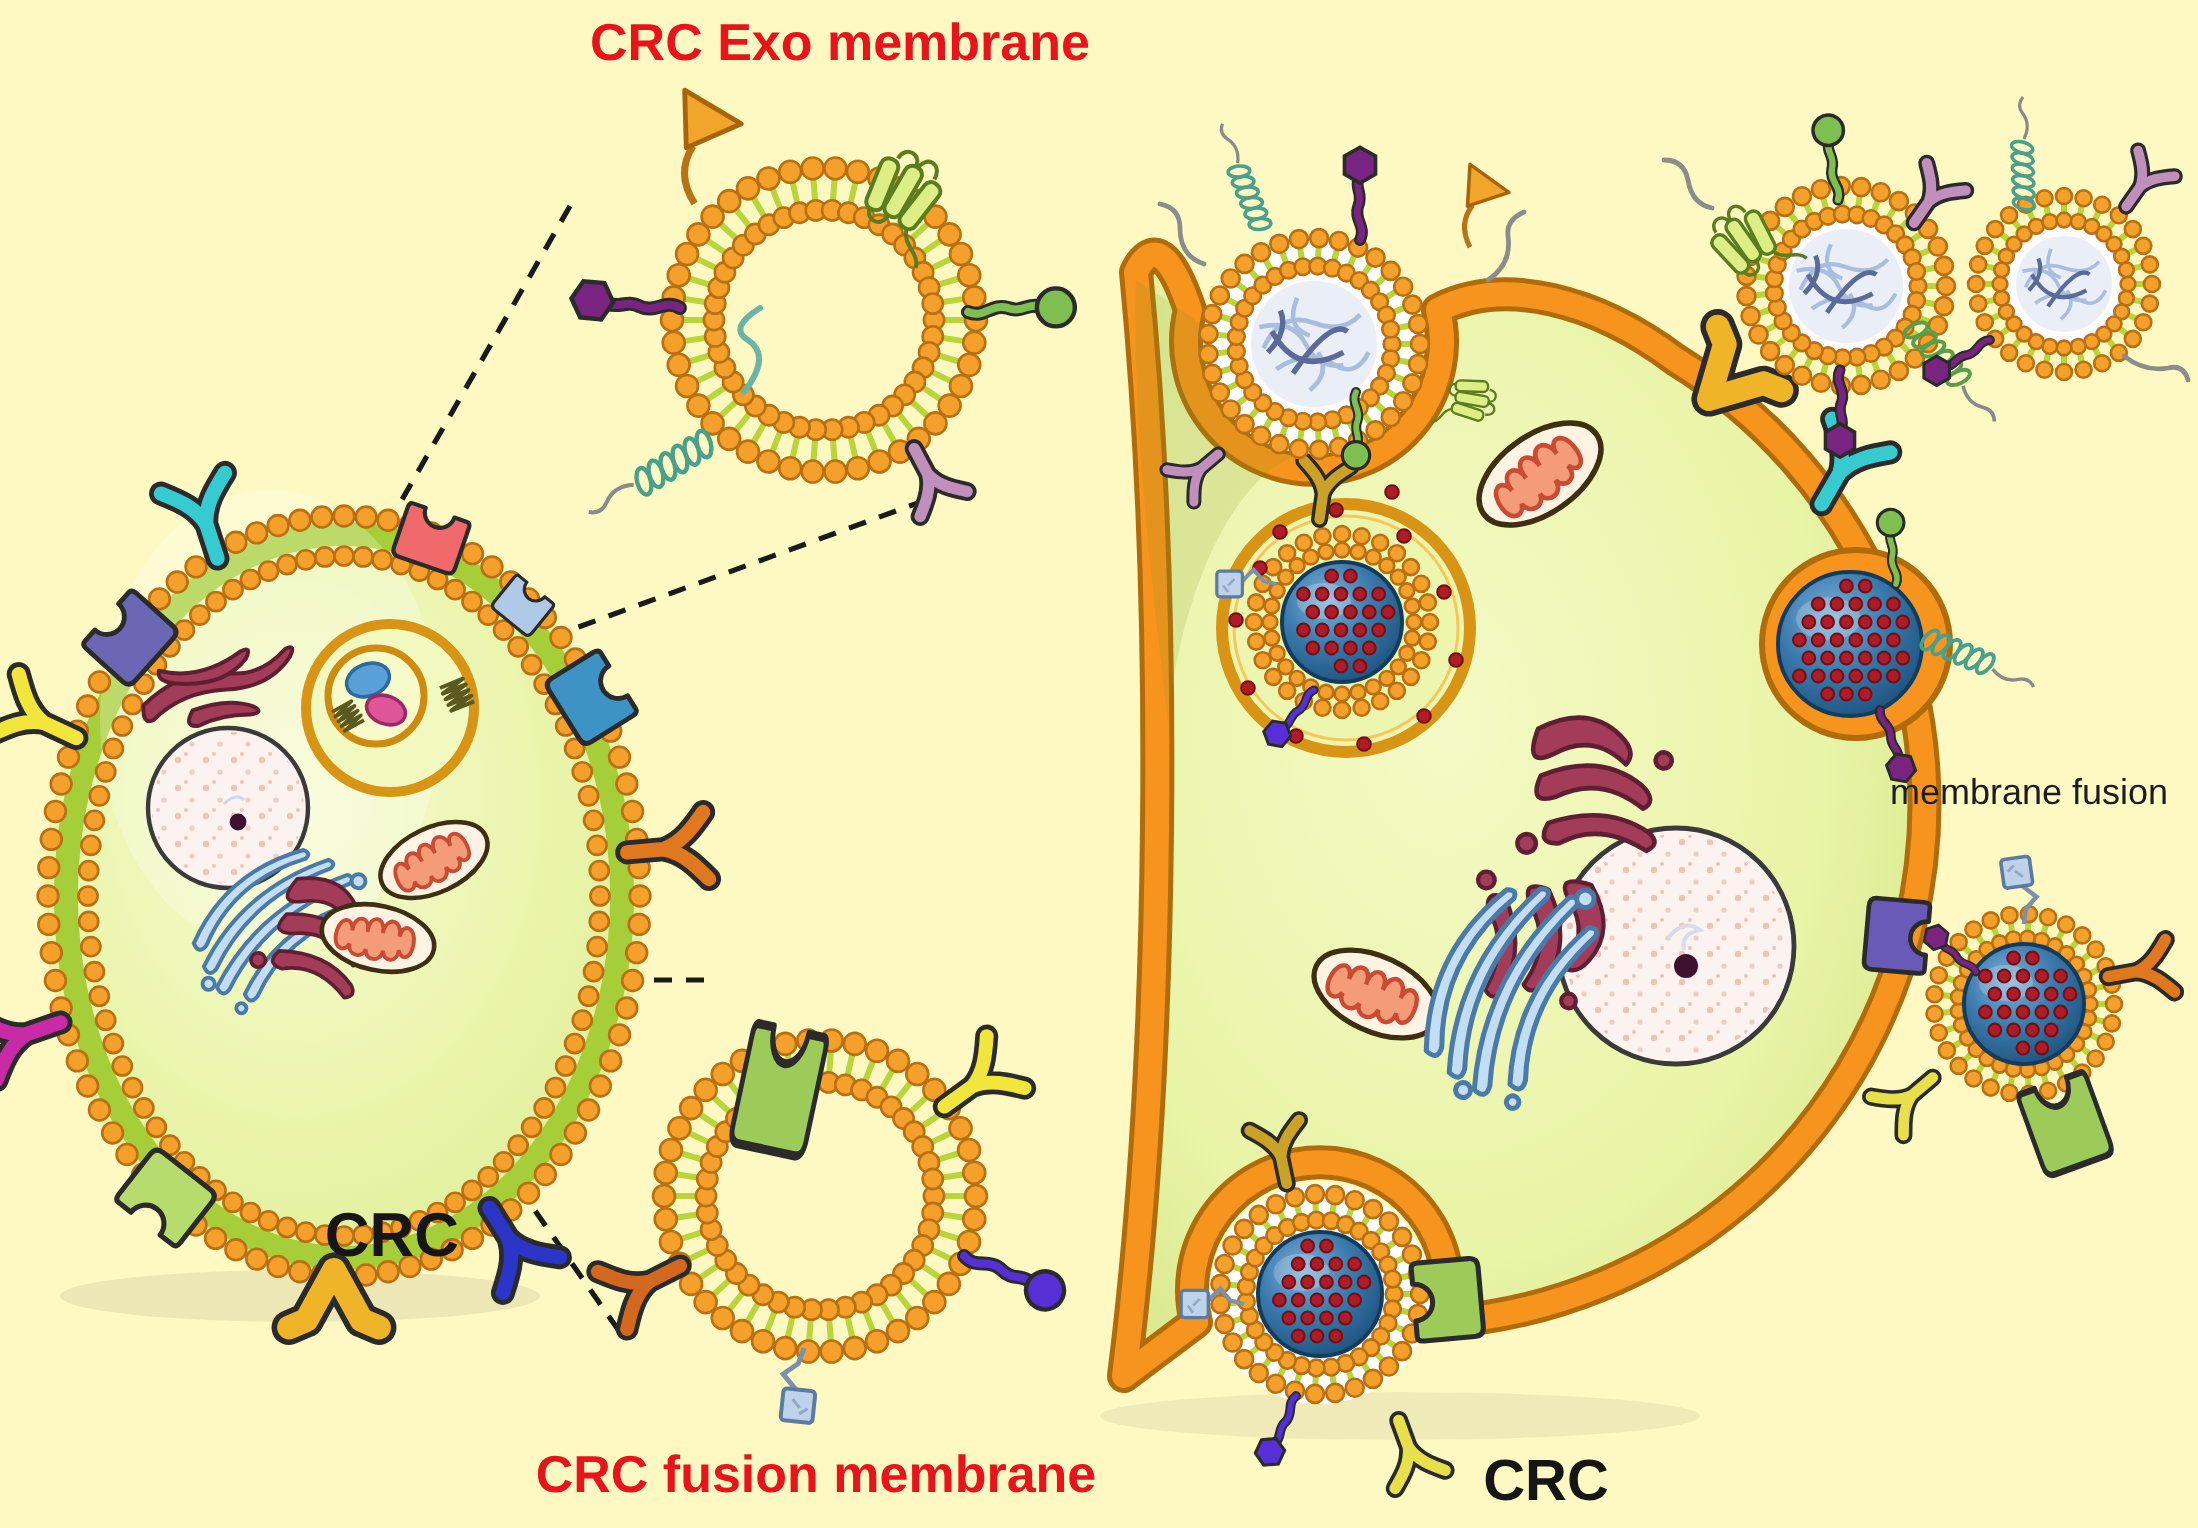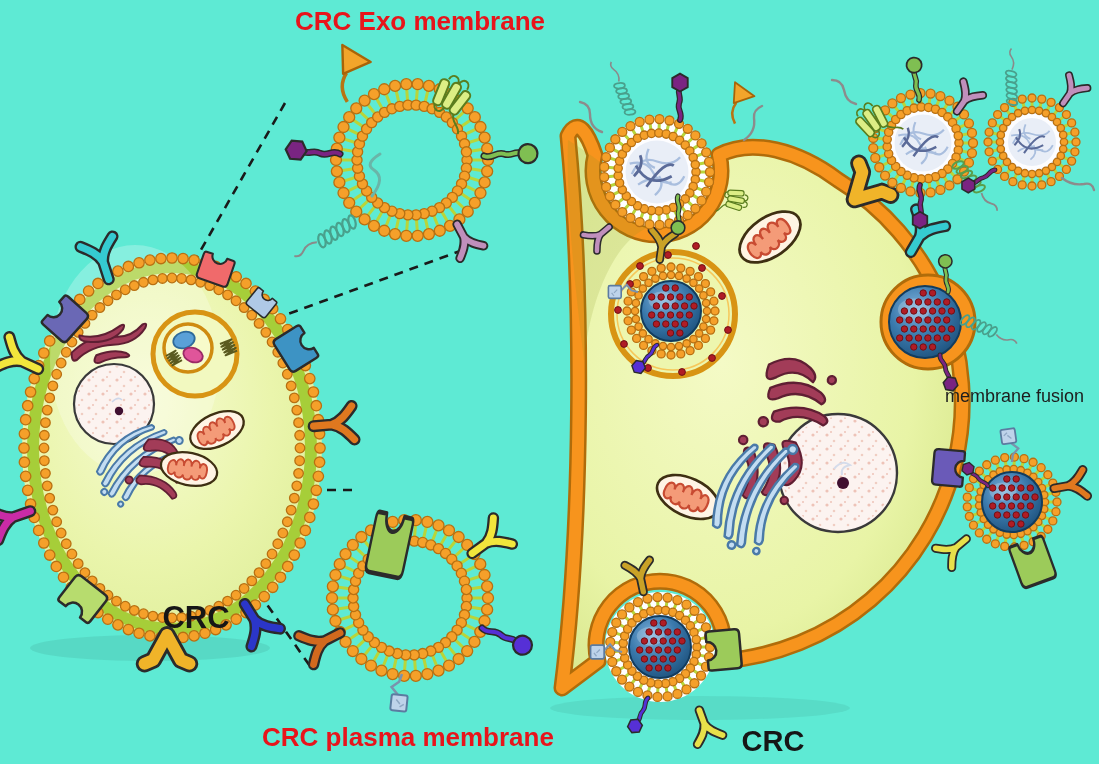--- a/index.html
+++ b/index.html
@@ -1,16 +1,16 @@
 <!DOCTYPE html>
 <html><head>
 <meta charset="utf-8">
 <style>
   html,body{margin:0;padding:0;background:#fff;}
-  #canvas{position:relative;width:1099px;height:764px;background:#5eead4;overflow:hidden;
+  #canvas{position:relative;width:1099px;height:764px;background:#fef9c3;overflow:hidden;
           font-family:"Liberation Sans",sans-serif;}
   #art{position:absolute;left:0;top:0;width:1099px;height:764px;}
   .lbl{position:absolute;text-align:center;}
   .title{color:#E8141B;font-weight:bold;font-size:26px;letter-spacing:0px;}
   .cellname{color:#161616;font-weight:bold;font-size:31px;margin-left:28px;}
   .small{color:#1d1d1d;font-size:18px;line-height:1.35;}
   
   .bl .tails line{stroke:#B8D53A;stroke-width:3;stroke-linecap:round}
   .bl .beads circle{fill:#F5A02A;stroke:#B87012;stroke-width:1.3}
   .dash{stroke:#1a1a1a;stroke-width:2.6;stroke-dasharray:9 7;stroke-linecap:butt}
@@ -1440,17 +1440,17 @@
         </g>
   <use href="#sqtag" transform="translate(1012,462) rotate(172) scale(0.9)"></use>
   <use href="#yrec" style="color:#E0781F" transform="translate(1056,488) rotate(80) scale(0.95)"></use>
   <use href="#nrecG" style="color:#9CCB5A" transform="translate(1032,560) rotate(-20) scale(1.05,1.5)"></use>
   <use href="#yrec" style="color:#E8E04A" transform="translate(965,540) rotate(-130) scale(0.9)"></use>
   <use href="#hpop" style="color:#7A2482" transform="translate(988,486) rotate(131) scale(0.6)"></use>
 </g>
 </svg>
 
 <div class="lbl title" style="left:240px;top:6px;width:360px;">CRC Exo membrane</div>
-<div class="lbl title" style="left:228px;top:722px;width:360px;">CRC plasma membrane</div>
+<div class="lbl title" style="left:228px;top:722px;width:360px;">CRC fusion membrane</div>
 <div class="lbl cellname" style="left:128px;top:600px;width:80px;">CRC</div>
 <div class="lbl cellname" style="left:705px;top:725px;width:80px;font-size:29px;">CRC</div>
 <div class="lbl small" style="left:945px;top:384px;width:155px;text-align:left;">membrane fusion</div>
 </div>
 
 </body></html>

